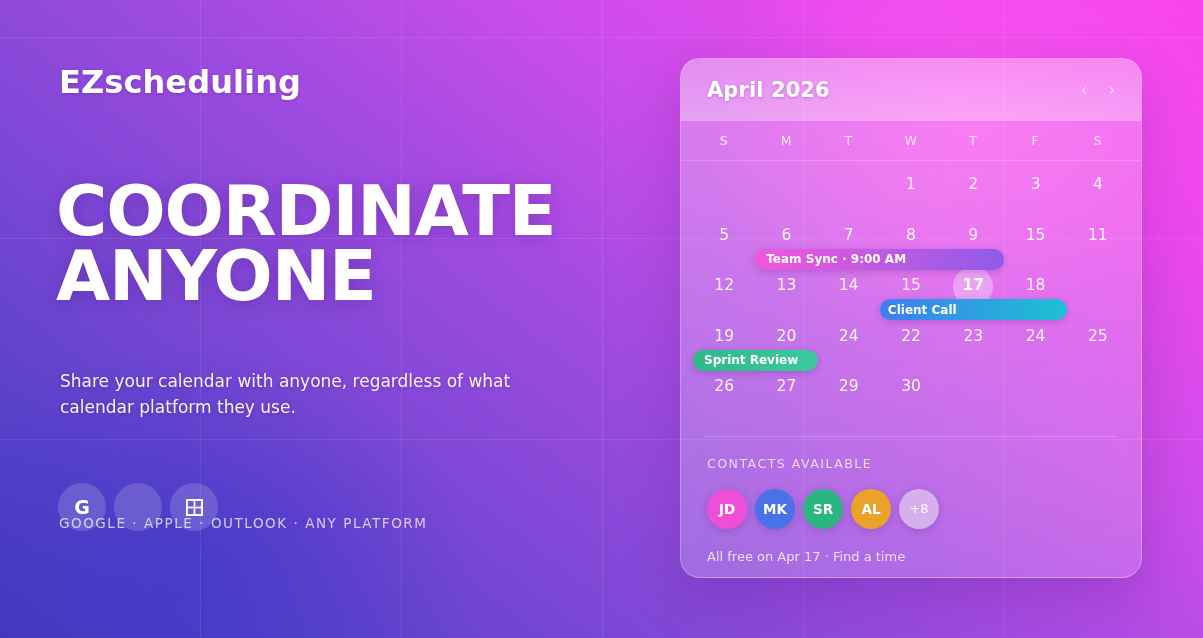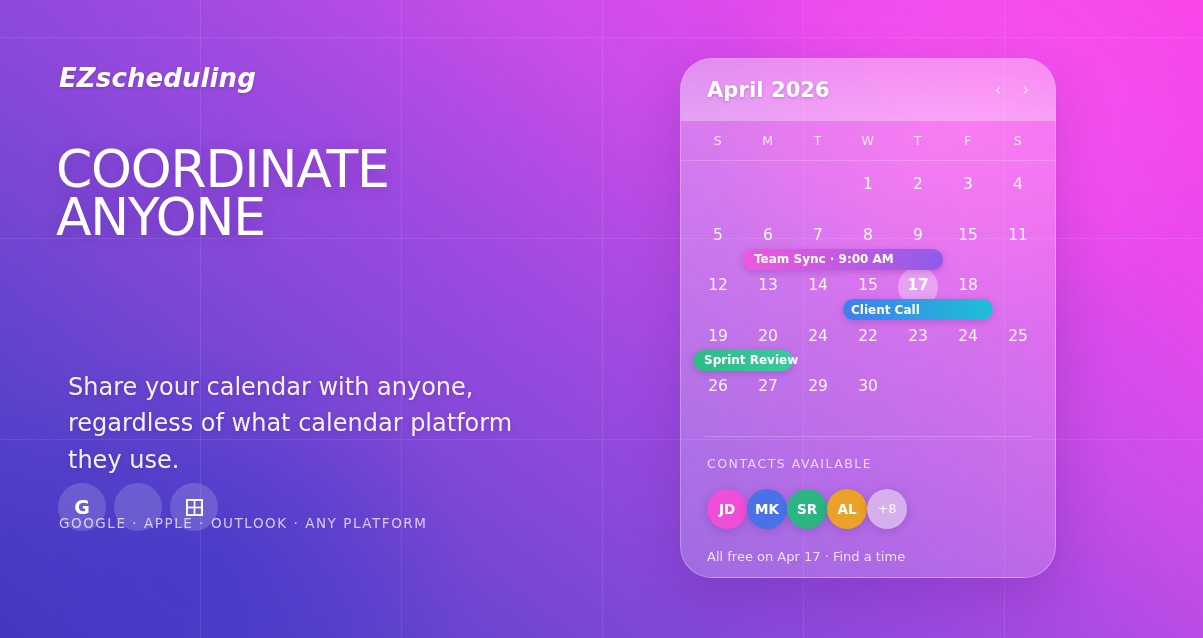--- a/index.html
+++ b/index.html
@@ -46,39 +46,37 @@
     background-position:-1px 37px;
     pointer-events:none;
   }
 
   
   .left {
     position:absolute; left:59px; top:0; width:600px; height:100%;
   }
   .brand {
     position:absolute; top:63px; left:0;
-    font-size:26px; font-weight:bold; color:#ffffff;
+    font-size:32px; font-weight:bold; color:#ffffff;
     letter-spacing:.1px;
     text-shadow:0 1px 3px rgba(60,20,110,.28);
-    font-style:italic;
   }
   .headline {
-    position:absolute; top:145px; left:-3px;
-    font-size:52px; line-height:.93; font-weight:normal;
+    position:absolute; top:179px; left:-3px;
+    font-size:70px; line-height:.93; font-weight:bold;
     color:#ffffff; letter-spacing:-1.2px;
     text-shadow:0 3px 16px rgba(70,25,130,.30);
   }
   .headline .l2 { display:block; }
   .subhead {
     position:absolute; top:369px; left:1px;
     width:470px;
-    font-size:24px; line-height:1.52; font-weight:400;
+    font-size:17px; line-height:1.52; font-weight:400;
     color:rgba(255,255,255,.93);
     text-shadow:0 1px 4px rgba(60,20,110,.22);
-    margin-left:8px;
   }
 
   .platform-icons {
     position:absolute; top:483px; left:-1px;
     display:flex; gap:8px;
   }
   .pill-icon {
     width:48px; height:48px; border-radius:50%;
     background:rgba(255,255,255,.16);
     display:flex; align-items:center; justify-content:center;
@@ -89,22 +87,22 @@
 
   .platform-list {
     position:absolute; top:515px; left:0;
     font-size:13.5px; letter-spacing:1.55px; font-weight:400;
     color:rgba(255,255,255,.72);
   }
 
   
   .card {
     position:absolute; left:680px; top:58px;
-    width:376px; height:520px;
-    border-radius:32px;
+    width:462px; height:520px;
+    border-radius:20px;
     background:linear-gradient(150deg, rgba(255,255,255,.27), rgba(255,255,255,.16));
     border:1px solid rgba(255,255,255,.28);
     box-shadow:0 18px 52px rgba(70,20,120,.22);
     overflow:hidden;
   }
   .card-header {
     position:relative; height:62px;
     padding:0 26px;
     display:flex; align-items:center; justify-content:space-between;
     background:linear-gradient(180deg, rgba(255,255,255,.13), rgba(255,255,255,.30));
@@ -171,21 +169,21 @@
     height:1px; background:rgba(255,255,255,.22);
   }
 
   .contacts-label {
     margin:19px 0 0 26px;
     font-size:12.5px; letter-spacing:1.5px;
     color:rgba(255,255,255,.72);
   }
   .avatars {
     margin:18px 0 0 26px;
-    display:flex; 
+    display:flex; gap:8px;
   }
   .avatar {
     width:40px; height:40px; border-radius:50%;
     display:flex; align-items:center; justify-content:center;
     font-size:13.5px; font-weight:bold; color:#ffffff;
     box-shadow:0 2px 8px rgba(60,20,110,.20);
   }
   .avatar.more { font-weight:400; color:rgba(255,255,255,.92); font-size:13px; }
   .card-footnote {
     margin:20px 0 0 26px;

